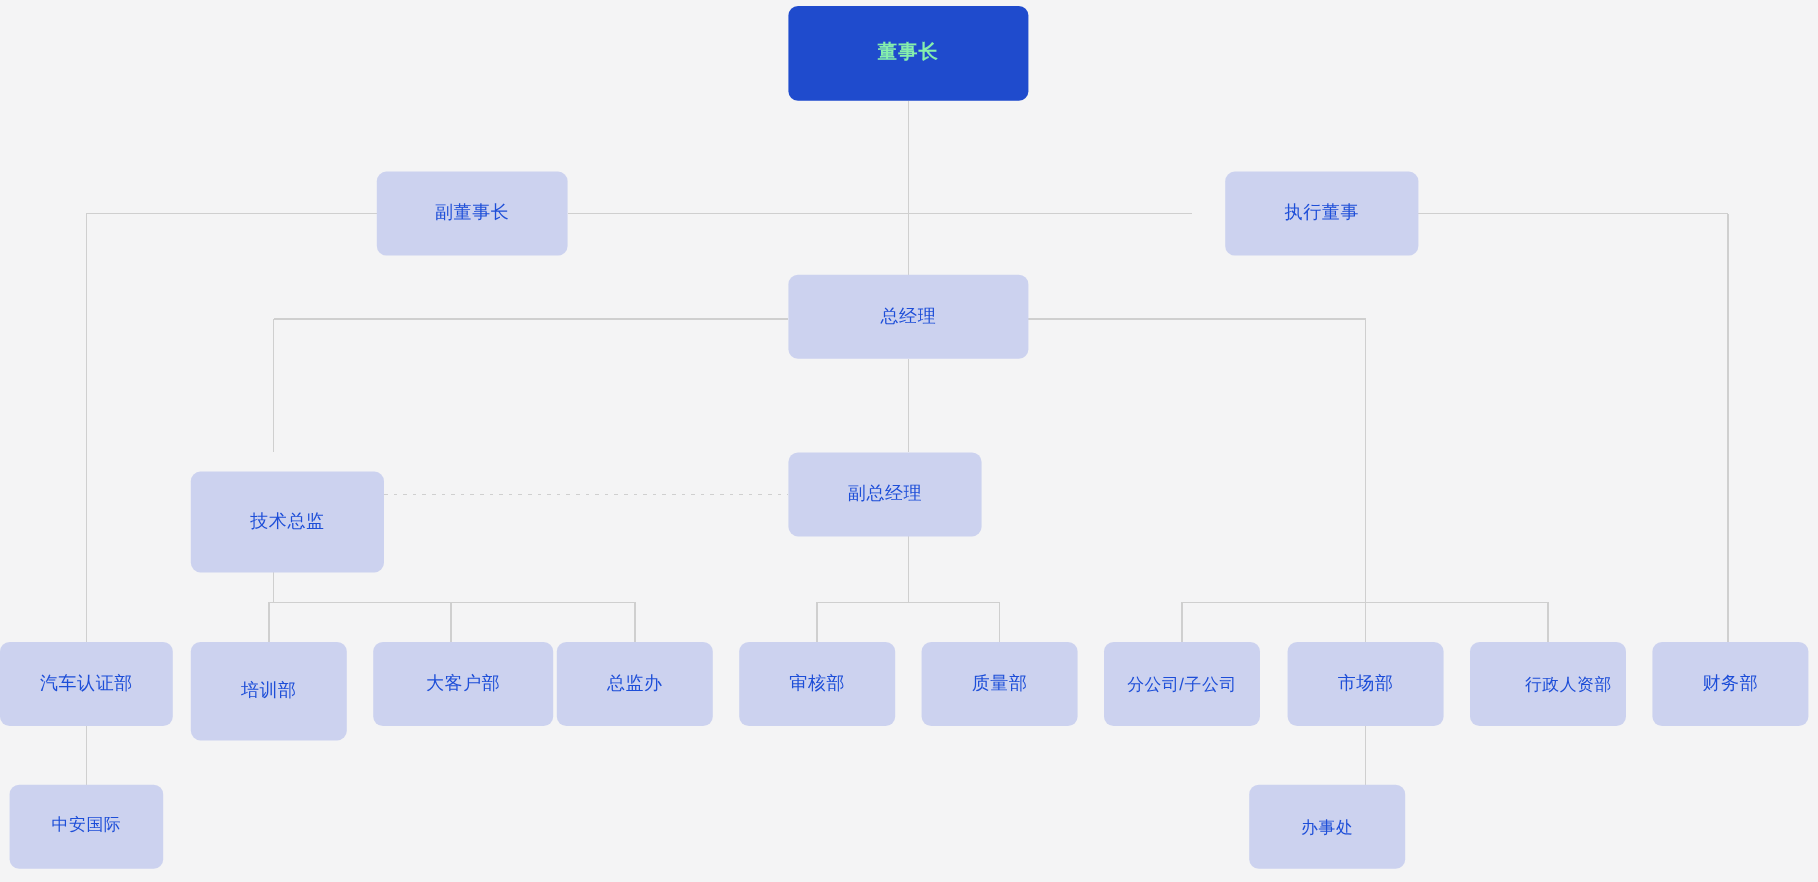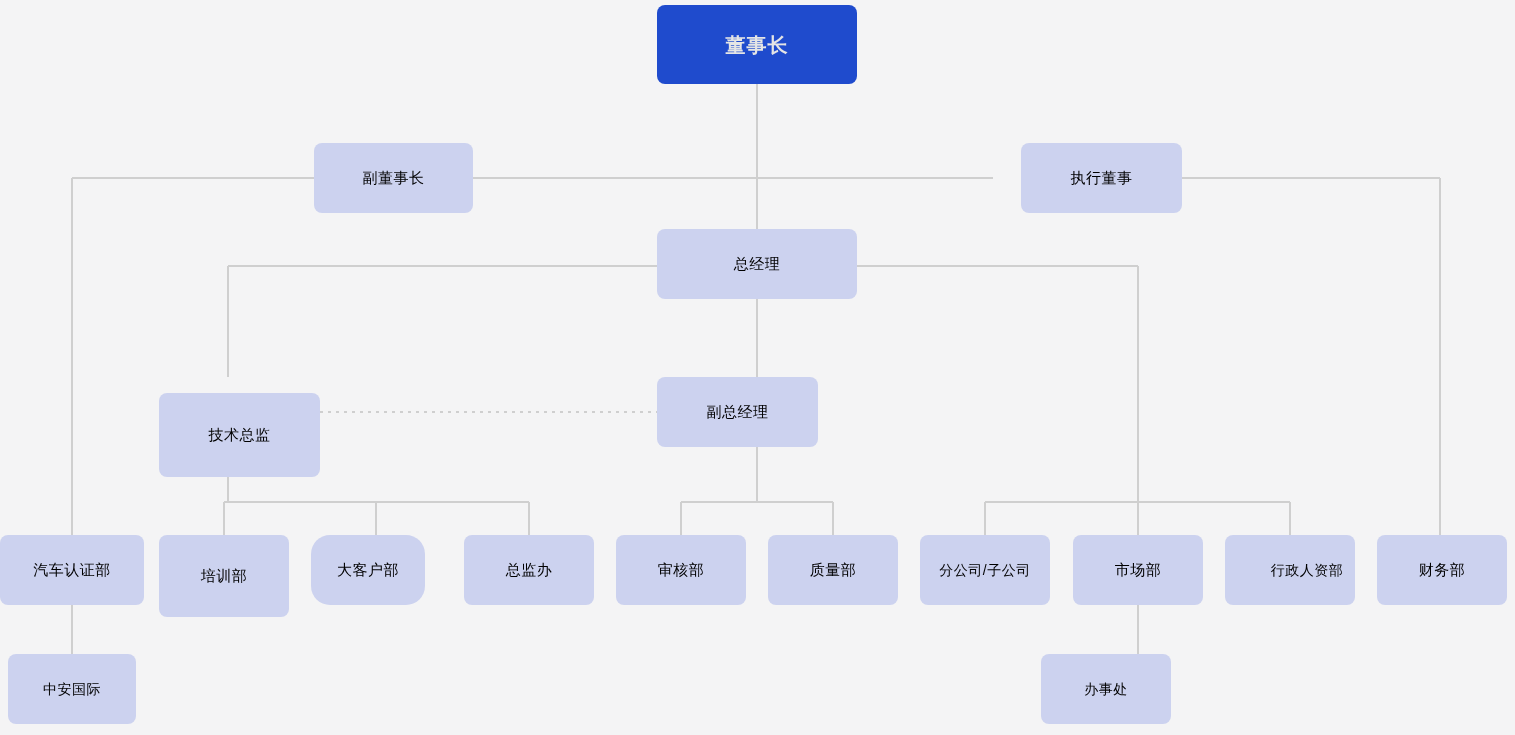--- a/index.html
+++ b/index.html
@@ -25,32 +25,32 @@
   }
   .node {
     position: absolute;
     box-sizing: border-box;
     display: flex;
     align-items: center;
     justify-content: center;
     text-align: center;
     border-radius: 8px;
     background: #ccd2ef;
-    color: #000000;
+    color: #1d4ed8;
     font-size: 15px;
     line-height: 1.3;
     letter-spacing: 0.5px;
     padding: 2px 6px;
     z-index: 2;
   }
   .node.root {
     background: #1f4bcd;
-    color: #e5e5e5;
+    color: #86efac;
     font-weight: bold;
-    font-size: 20px;
+    font-size: 16px;
     letter-spacing: 1px;
   }
   .node.small {
     font-size: 14px;
   }
 </style>
 </head>
 <body>
 
 <div id="chart-root">
@@ -124,21 +124,21 @@
   </div>
 
   <div class="node" style="left:0px; top:535px; width:144px; height:70px;">
     <span>汽车认证部</span>
   </div>
 
   <div class="node" style="left:159px; top:535px; width:130px; height:82px;">
     <span>培训部</span>
   </div>
 
-  <div class="node" style="left:311px; top:535px; width:114px; height:70px;border-radius:19px;">
+  <div class="node" style="left:311px; top:535px; width:150px; height:70px;">
     <span>大客户部</span>
   </div>
 
   <div class="node" style="left:464px; top:535px; width:130px; height:70px;">
     <span>总监办</span>
   </div>
 
   <div class="node" style="left:616px; top:535px; width:130px; height:70px;">
     <span>审核部</span>
   </div>
@@ -156,21 +156,21 @@
   </div>
 
   <div class="node small" style="left:1225px; top:535px; width:130px; height:70px;padding-left:40px;">
     <span>行政人资部</span>
   </div>
 
   <div class="node" style="left:1377px; top:535px; width:130px; height:70px;">
     <span>财务部</span>
   </div>
 
-  <div class="node small" style="left:8px; top:654px; width:128px; height:70px;">
+  <div class="node small" style="left:8px; top:654px; width:128px; height:70px;font-family:Liberation Serif, serif;">
     <span>中安国际</span>
   </div>
 
   <div class="node small" style="left:1041px; top:654px; width:130px; height:70px;">
     <span>办事处</span>
   </div>
 
 </div>
 
 </body></html>

